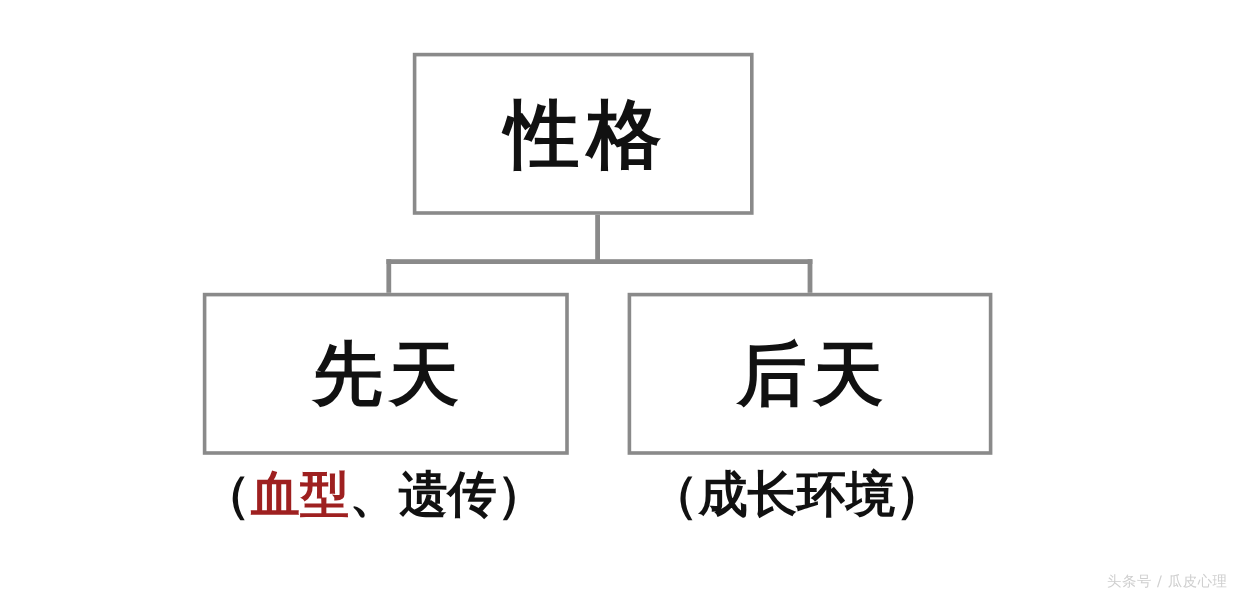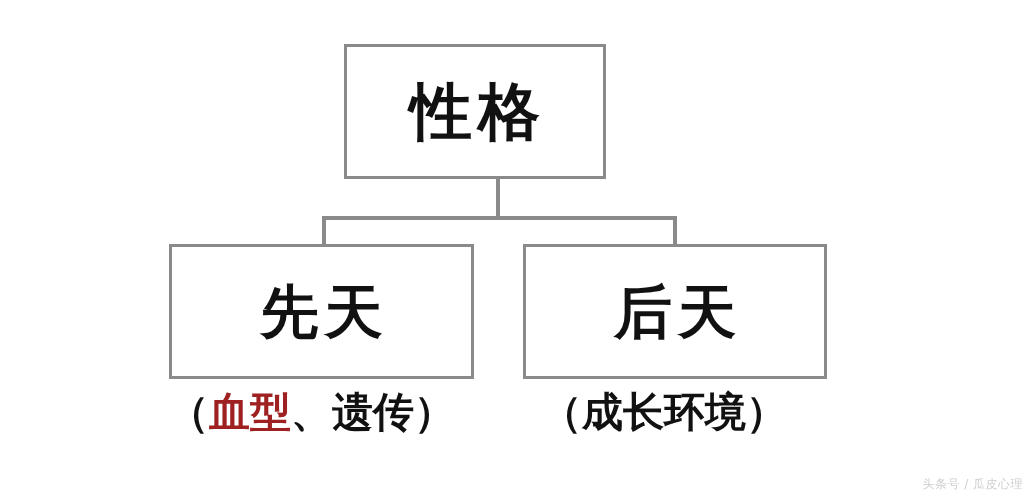--- a/index.html
+++ b/index.html
@@ -36,21 +36,21 @@
     color: #111111;
     letter-spacing: 0.10em;
     text-indent: 0.10em;
     line-height: 1;
     white-space: nowrap;
   }
 
   #box-root {
     left: 344px;
     top: 44px;
-    width: 262px;
+    width: 284px;
     height: 135px;
   }
   #box-root .node-label { font-size: 62px; }
 
   #box-innate {
     left: 169px;
     top: 244px;
     width: 305px;
     height: 135px;
   }

